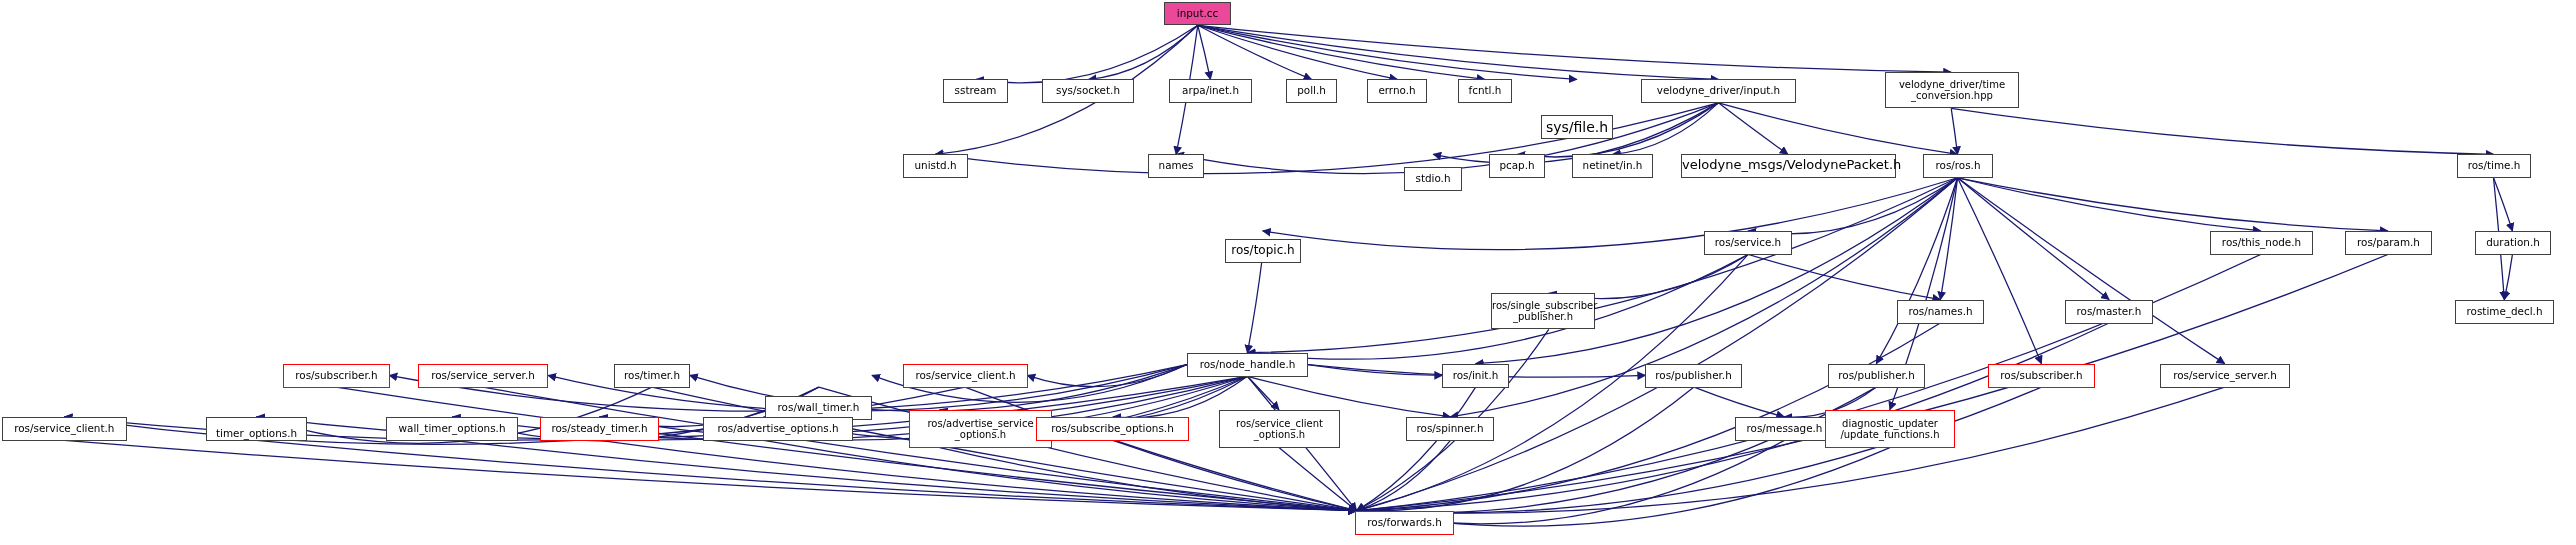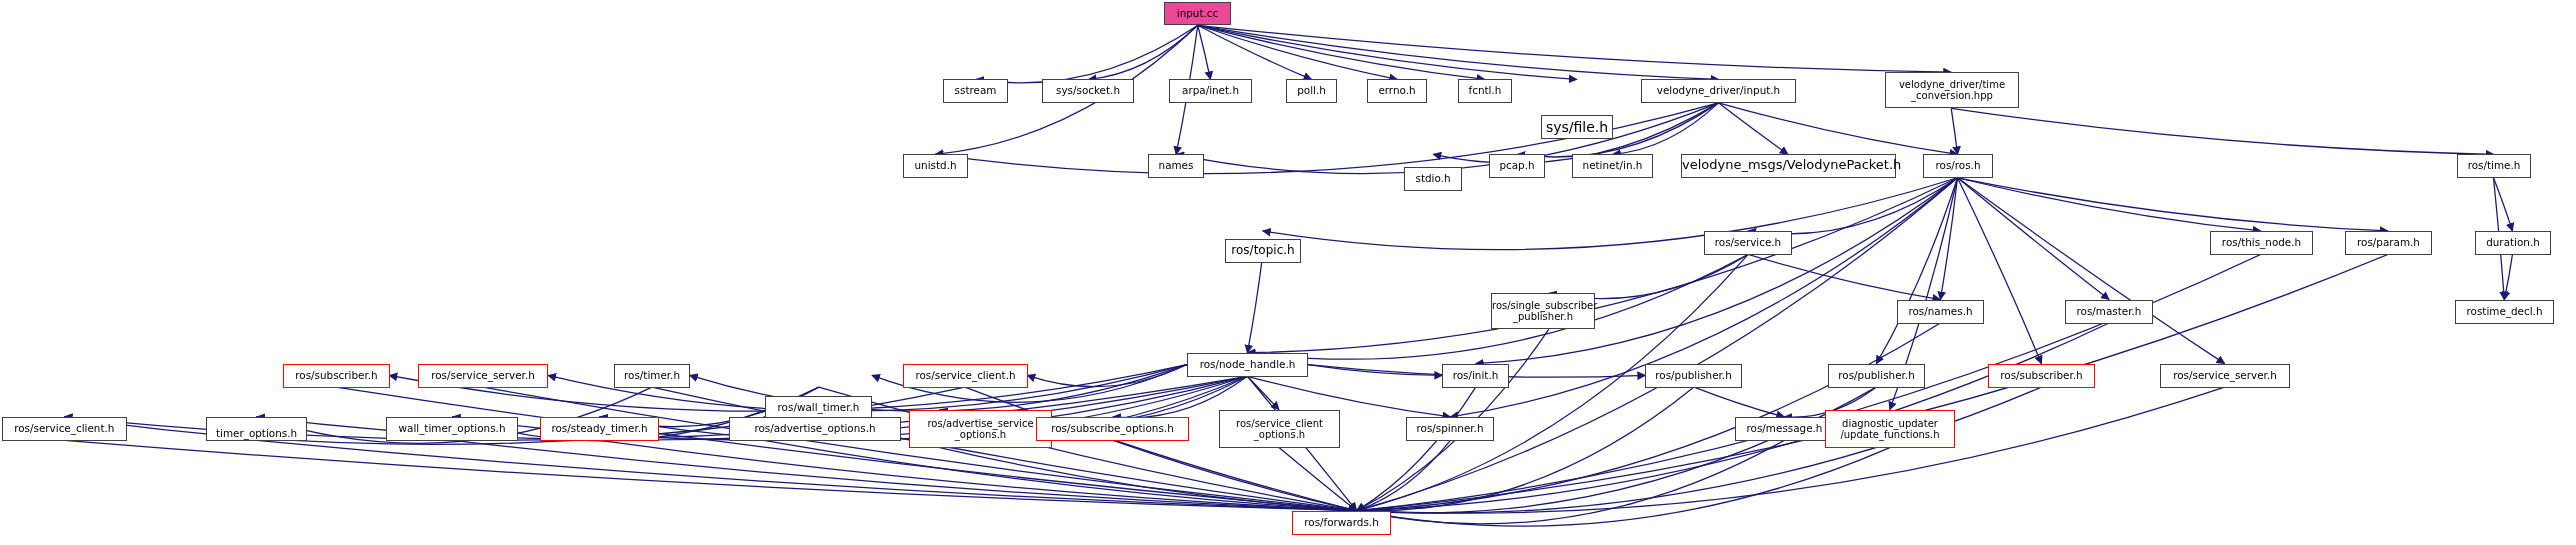--- a/index.html
+++ b/index.html
@@ -155,26 +155,26 @@
       <div class="node red" style="left: 903px; top: 364px; width: 125px; height: 23.5px; font-size: 10.4px;"><span>ros/service_client.h</span></div>
       <div class="node" style="left: 1442px; top: 364px; width: 67px; height: 23.5px; font-size: 10.4px;"><span>ros/init.h</span></div>
       <div class="node" style="left: 1645px; top: 364px; width: 97px; height: 23.5px; font-size: 10.4px;"><span>ros/publisher.h</span></div>
       <div class="node" style="left: 1828px; top: 364px; width: 97px; height: 23.5px; font-size: 10.4px;"><span>ros/publisher.h</span></div>
       <div class="node red" style="left: 1988px; top: 364px; width: 107px; height: 23.5px; font-size: 10.4px;"><span>ros/subscriber.h</span></div>
       <div class="node" style="left: 2160px; top: 364px; width: 130px; height: 23.5px; font-size: 10.4px;"><span>ros/service_server.h</span></div>
       <div class="node" style="left: 1.8px; top: 417px; width: 125px; height: 23.5px; font-size: 10.4px;"><span>ros/service_client.h</span></div>
       <div class="node" style="left: 206px; top: 417px; width: 101px; height: 23.5px; font-size: 10.4px; align-items: flex-end;"><span>timer_options.h</span></div>
       <div class="node" style="left: 386px; top: 417px; width: 132px; height: 23.5px; font-size: 10.4px;"><span>wall_timer_options.h</span></div>
       <div class="node red" style="left: 540px; top: 417px; width: 119px; height: 23.5px; font-size: 10.4px;"><span>ros/steady_timer.h</span></div>
-      <div class="node" style="left: 729px; top: 417px; width: 172px; height: 23.5px; font-size: 10.4px;"><span>ros/advertise_options.h</span></div>
+      <div class="node" style="left: 703px; top: 417px; width: 150px; height: 23.5px; font-size: 10.4px;"><span>ros/advertise_options.h</span></div>
       <div class="node red" style="left: 868px; top: 410px; width: 143px; height: 38px; font-size: 10px; margin-left: 41px;"><span>ros/advertise_service
 _options.h</span></div>
       <div class="node red" style="left: 1036px; top: 417px; width: 153px; height: 23.5px; font-size: 10.4px;"><span>ros/subscribe_options.h</span></div>
       <div class="node" style="left: 1219px; top: 410px; width: 121px; height: 38px; font-size: 10px;"><span>ros/service_client
 _options.h</span></div>
       <div class="node" style="left: 1406px; top: 417px; width: 88px; height: 23.5px; font-size: 10.4px;"><span>ros/spinner.h</span></div>
       <div class="node" style="left: 1735px; top: 417px; width: 99px; height: 23.5px; font-size: 10.4px;"><span>ros/message.h</span></div>
       <div class="node red" style="left: 1825px; top: 410px; width: 130px; height: 38px; font-size: 10px;"><span>diagnostic_updater
 /update_functions.h</span></div>
-      <div class="node red" style="left: 1292px; top: 511px; width: 99px; height: 23.5px; font-size: 10.4px; justify-content: center;"><span>ros/forwards.h</span></div>
+      <div class="node red" style="left: 1355px; top: 511px; width: 99px; height: 23.5px; font-size: 10.4px; justify-content: center;"><span>ros/forwards.h</span></div>
     </div>
 </div>
 
 
 </body></html>

